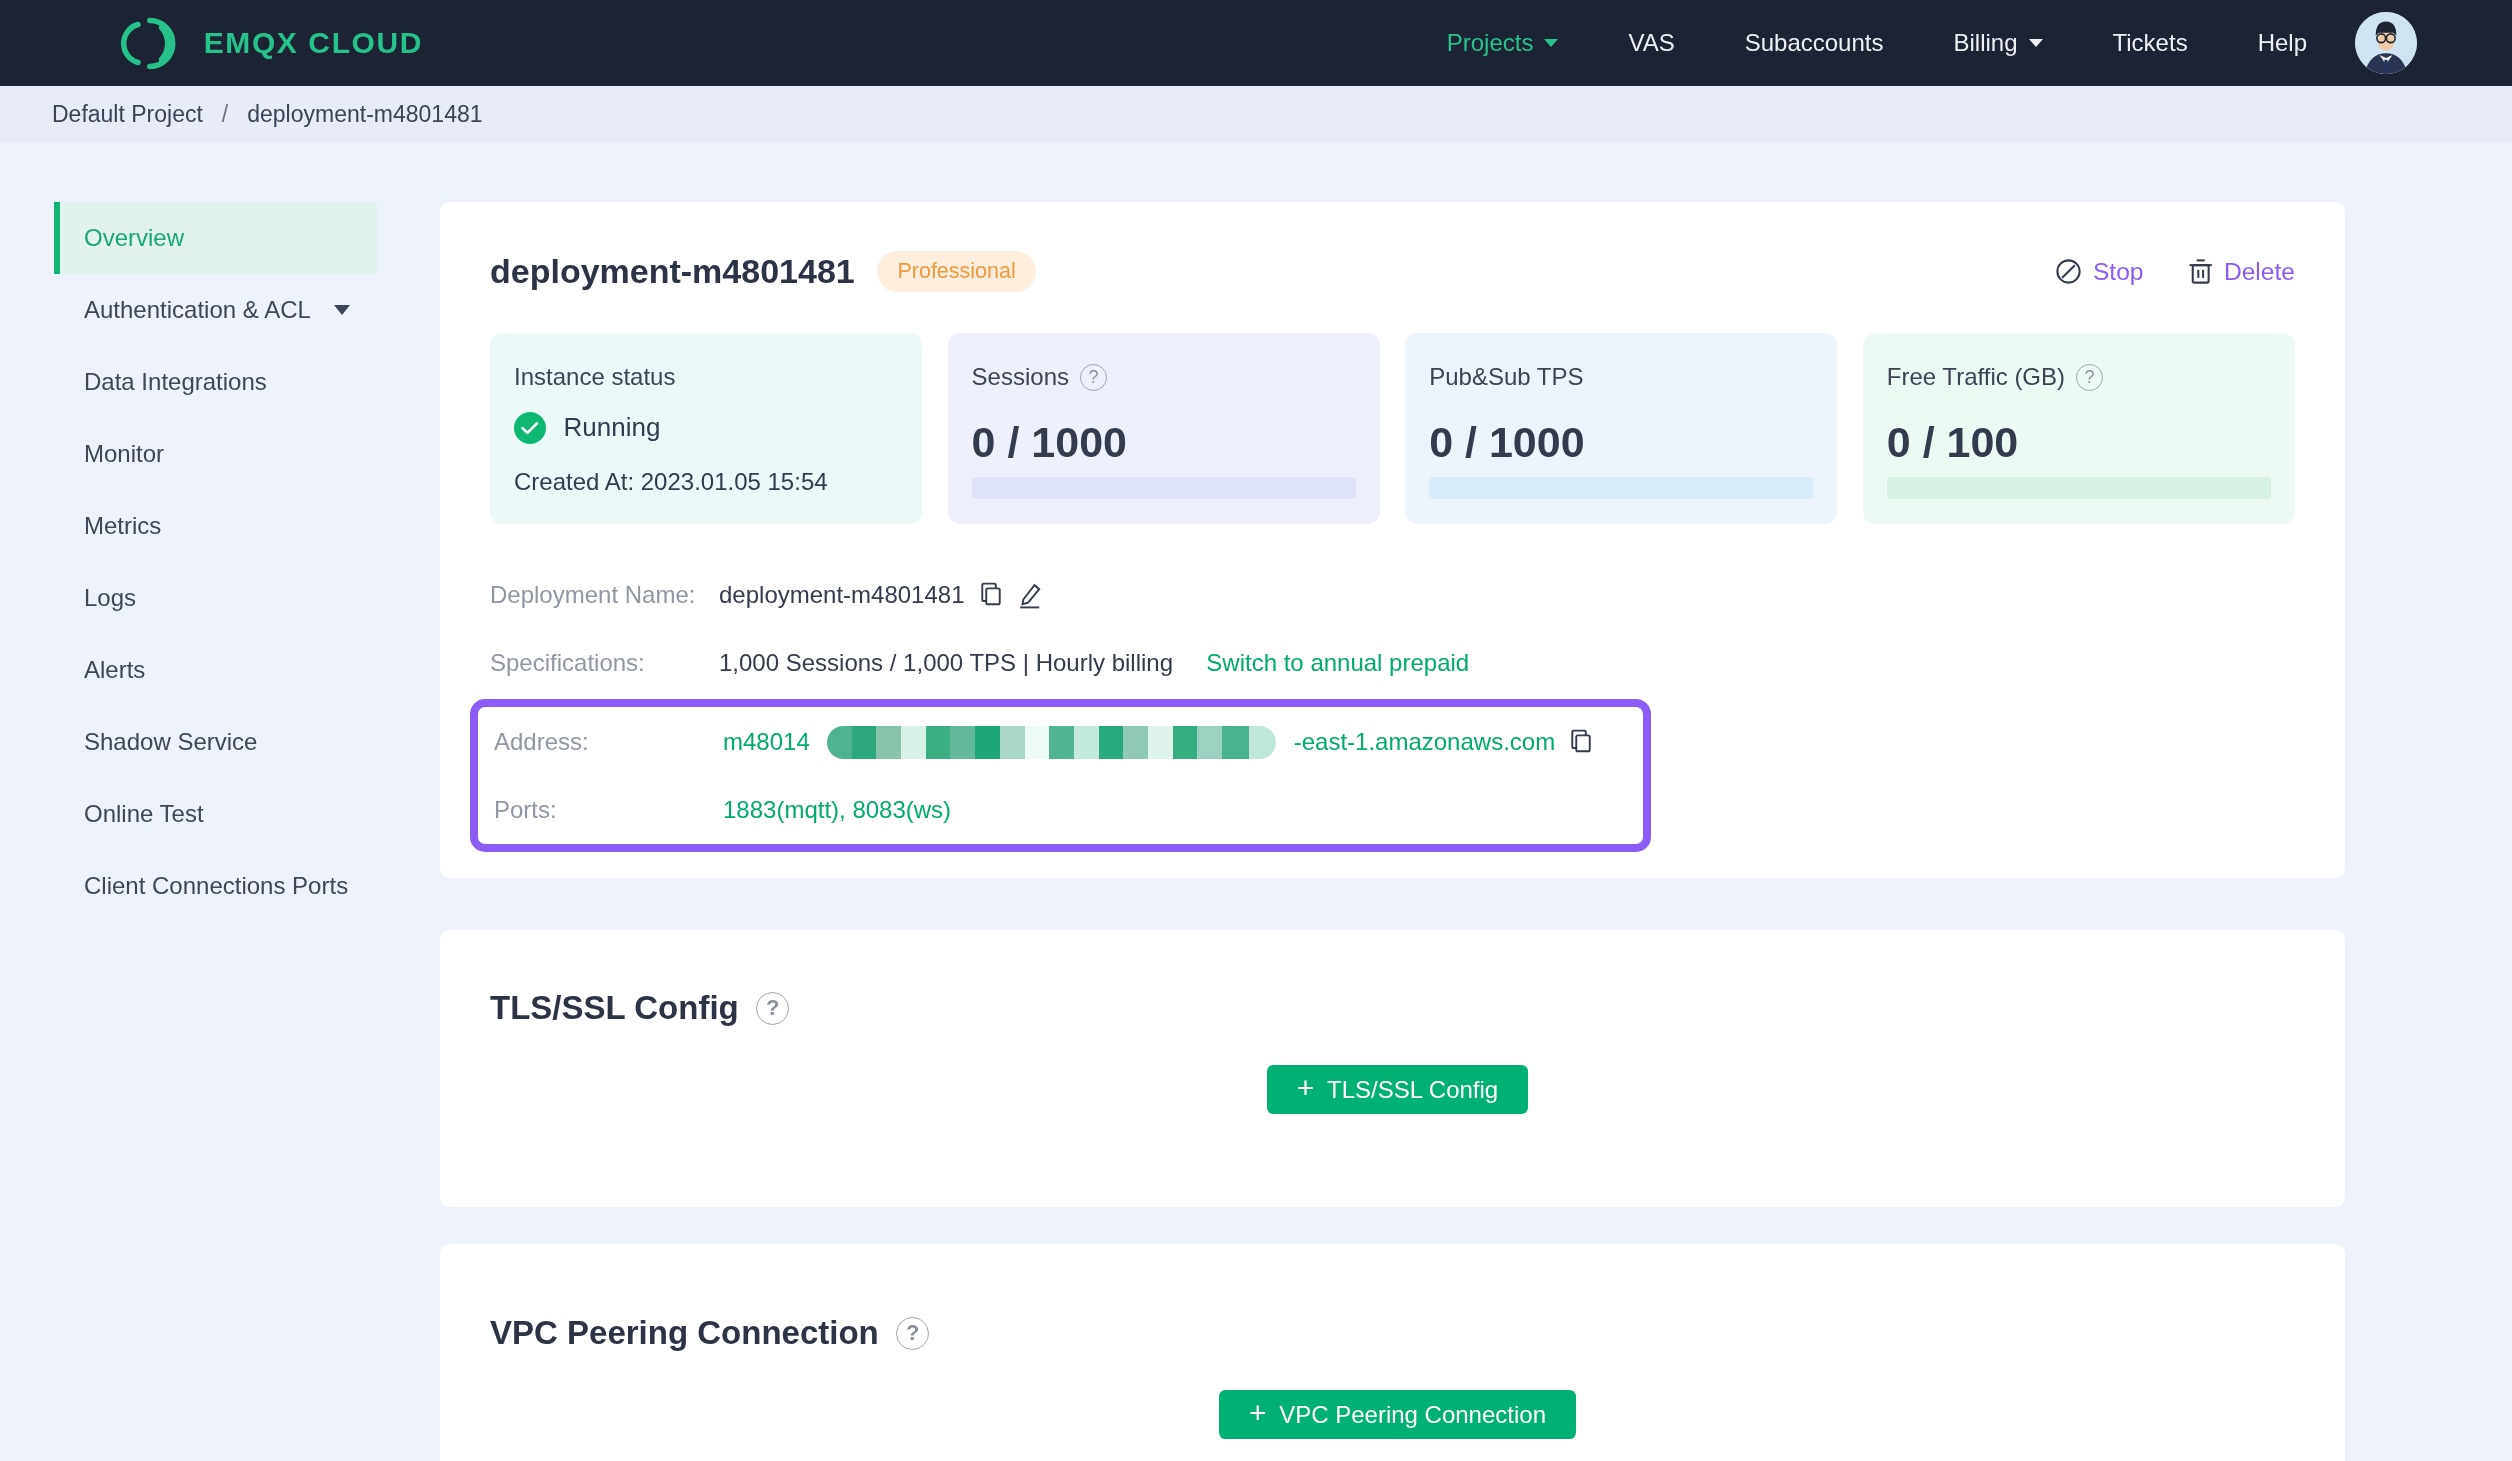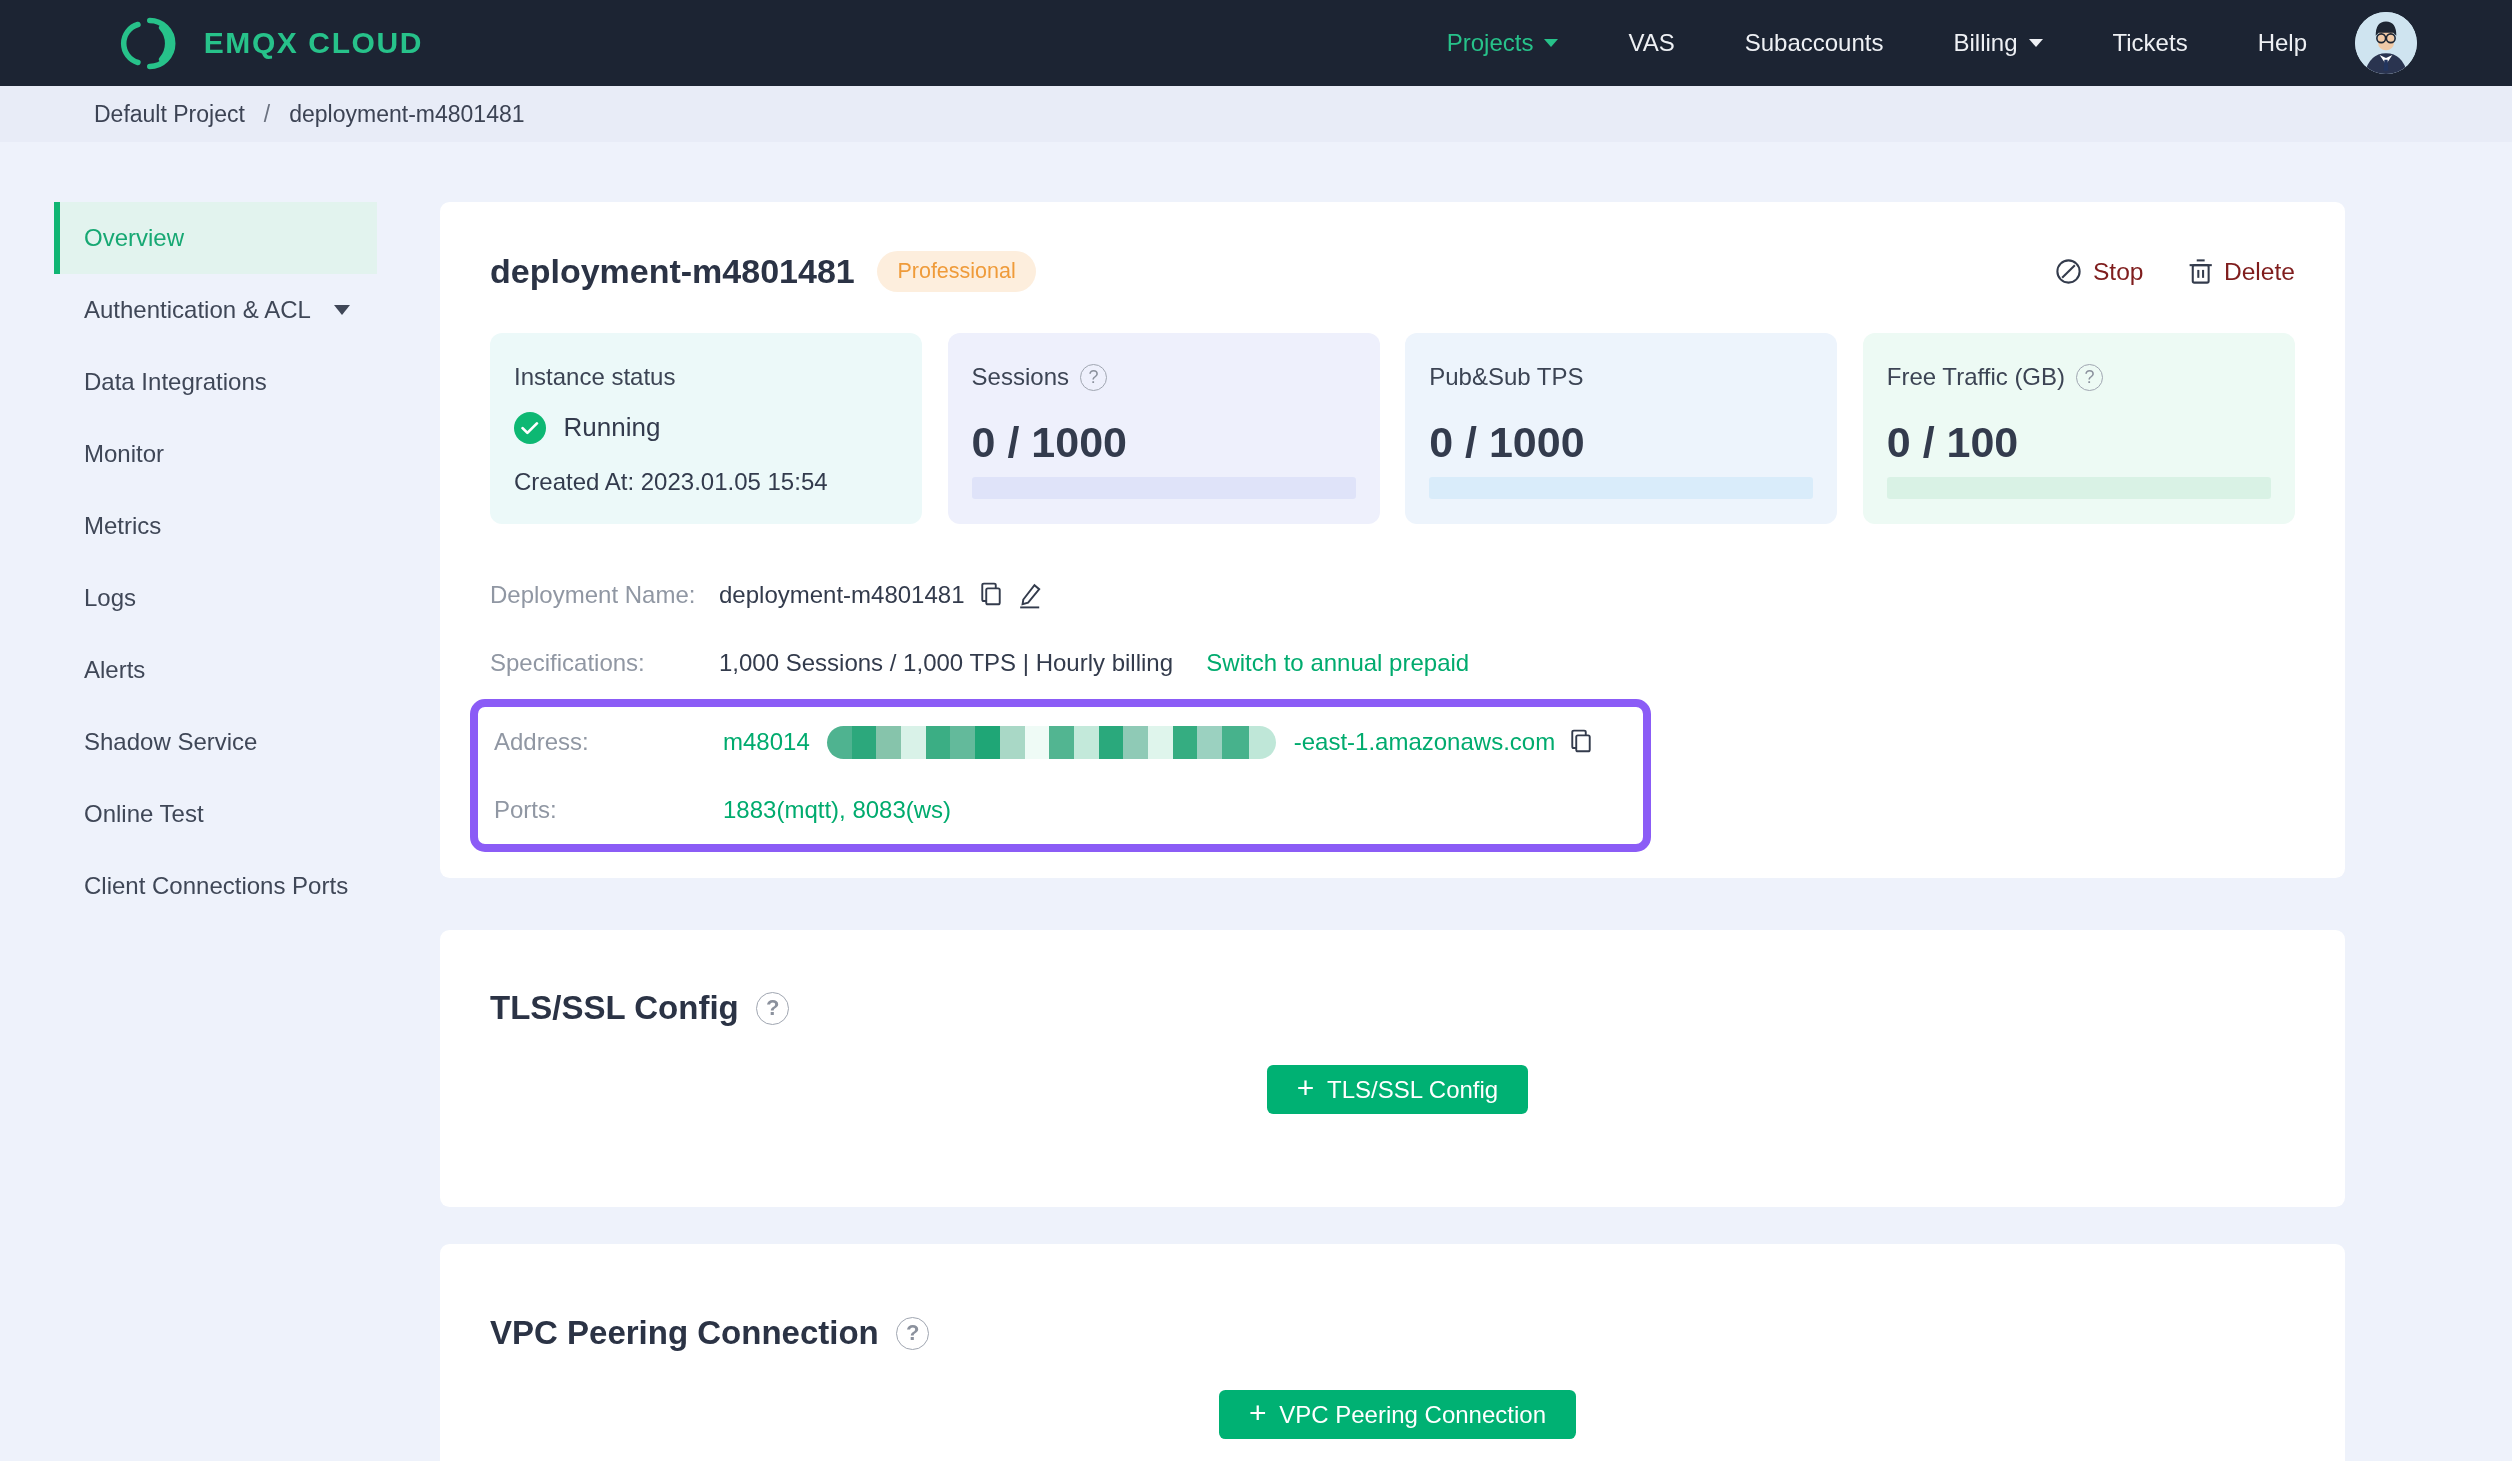--- a/index.html
+++ b/index.html
@@ -14,21 +14,21 @@
   .nav-items { margin-left:auto; display:flex; align-items:flex-start; gap:70px; }
   .nav-item { color:#eef0f4; font-size:24px; cursor:pointer; display:flex; align-items:center; }
   .nav-item.active { color:#27c28a; }
   .caret { display:inline-block; width:0; height:0; border-left:7.2px solid transparent;
     border-right:7.2px solid transparent; border-top:8.7px solid currentColor; margin-left:11px; }
   .avatar { width:62px; height:62px; border-radius:50%; overflow:hidden; margin-left:48px;
     background:#cfe4f0; flex:none; cursor:pointer; }
 
   
   .breadcrumb { height:56px; background:#e8ecf7; display:flex; align-items:center;
-    padding-left:94px; font-size:23px; color:#3c4354; }
+    padding-left:52px; font-size:23px; color:#3c4354; }
   .breadcrumb .sep { margin:0 19px; color:#6b7280; }
 
   
   .layout { display:flex; align-items:flex-start; }
   .sidebar { width:377px; flex:none; padding:60px 0 0 60px; }
   .side-item { height:72px; display:flex; align-items:center; justify-content:space-between;
     padding:0 27px 0 24px; font-size:24px; color:#3f4757; cursor:pointer; }
   .side-item.active { background:#e2f3ee; color:#17a873; position:relative; }
   .side-item.active::before { content:""; position:absolute; left:-6.4px; top:0; bottom:0;
     width:6.4px; background:#10b573; }
@@ -38,21 +38,21 @@
   .content { flex:1; padding:60px 167px 0 63px; }
   .card { background:#fff; border-radius:9.5px; }
 
   
   .overview-card { padding:49px 50px 26px 50px; }
   .ov-head { display:flex; align-items:center; }
   .ov-title { font-size:34px; font-weight:700; color:#2b3345; }
   .plan-badge { margin-left:22px; background:#fdeedd; color:#ef9b3a; font-size:21.5px;
     padding:8px 20.7px; border-radius:794px; }
   .ov-actions { margin-left:auto; display:flex; align-items:center; gap:44px; }
-  .action-btn { display:flex; align-items:center; gap:11px; font-size:24.6px; color:#7f1d1d; cursor:pointer; }
+  .action-btn { display:flex; align-items:center; gap:11px; font-size:24.6px; color:#8b5cf6; cursor:pointer; }
 
   .stats-row { display:flex; gap:25.4px; margin-top:41px; }
   .stat-card { flex:1; height:191px; border-radius:12px; padding:30px 24px 0 24px; position:relative; }
   .stat-card.c1 { background:#ecf9f9; }
   .stat-card.c2 { background:#eef0fc; }
   .stat-card.c3 { background:#edf4fc; }
   .stat-card.c4 { background:#edfaf4; }
   .stat-label { font-size:24px; color:#3c4454; display:flex; align-items:center; gap:11px; }
   .stat-value { font-size:43px; font-weight:700; color:#333b4d; margin-top:27px; }
   .stat-bar { position:absolute; left:24px; right:24px; bottom:25.4px; height:22px; border-radius:3.2px; }

